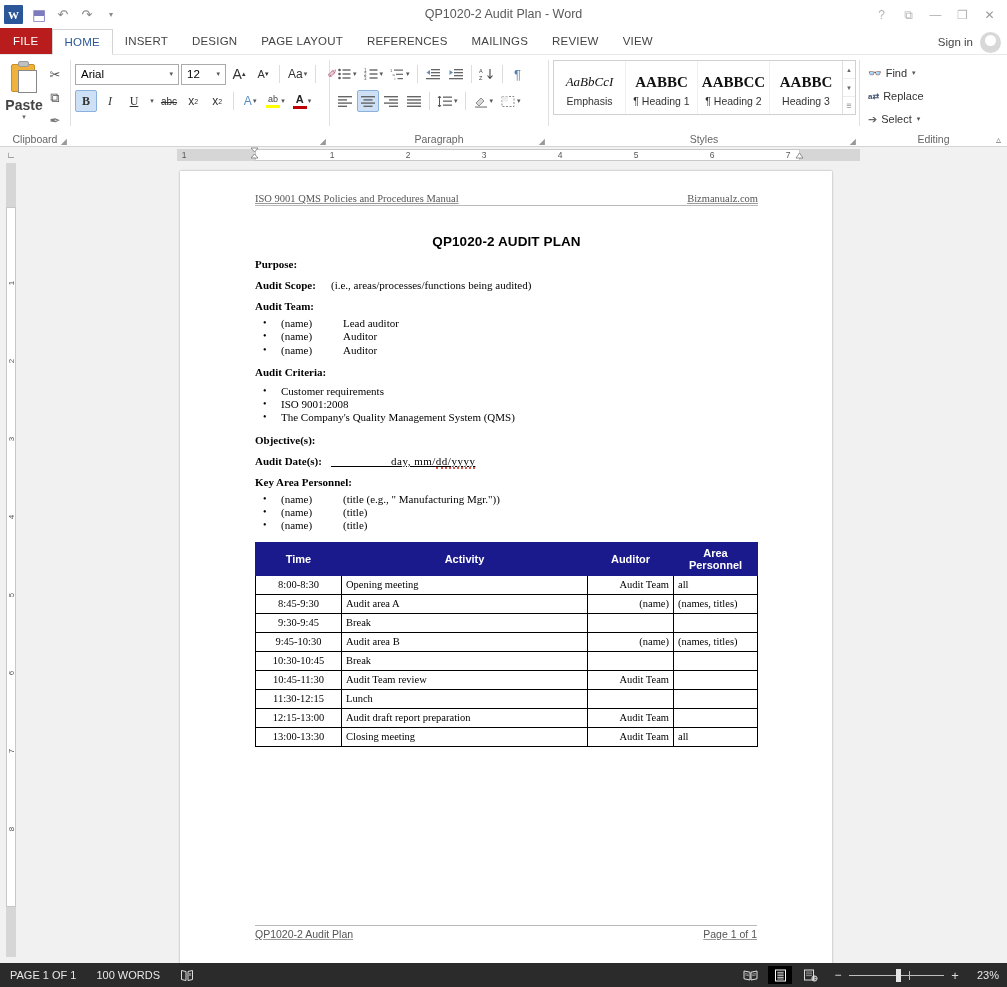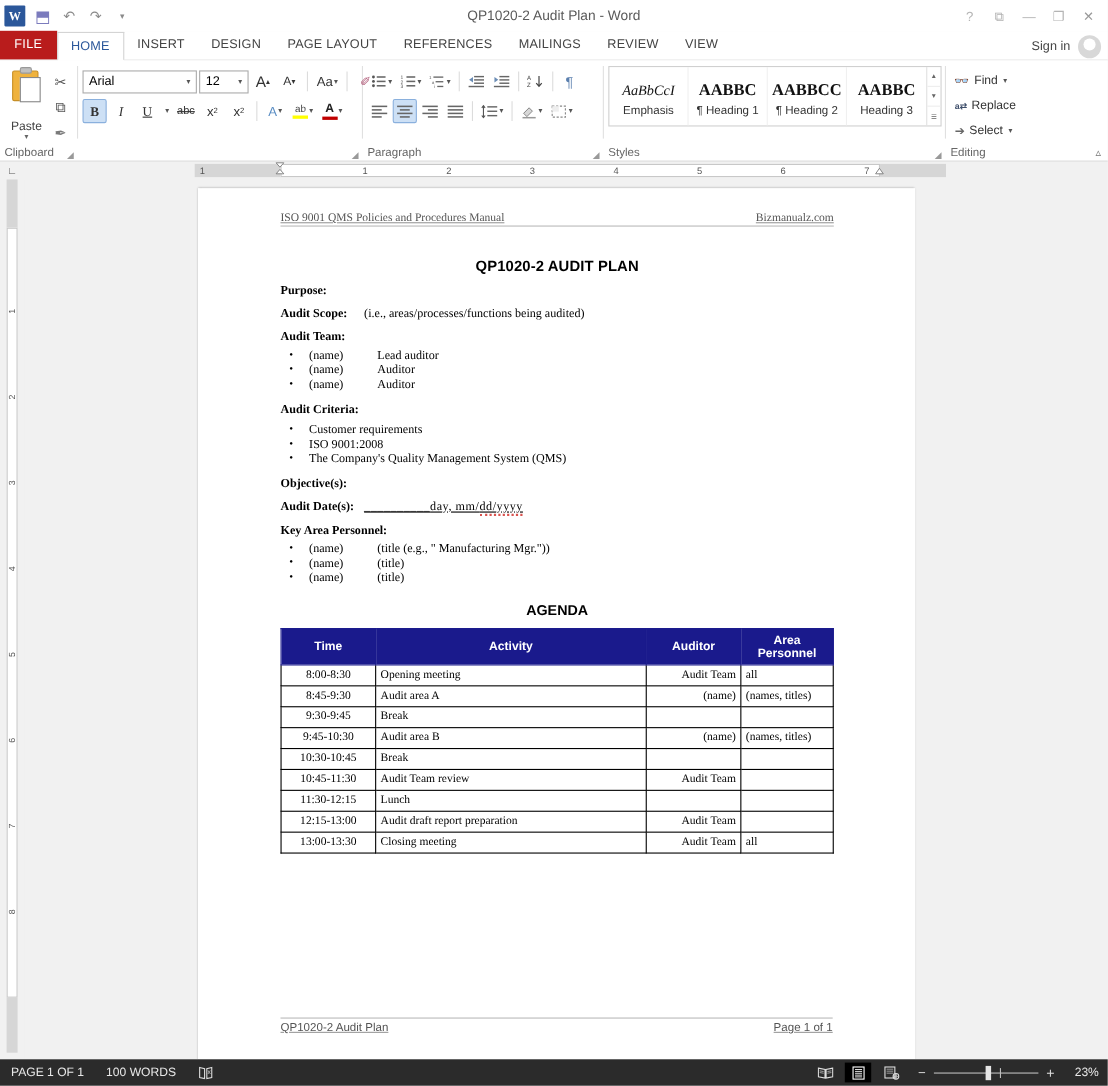--- a/index.html
+++ b/index.html
@@ -67,21 +67,21 @@
   }
 
   
   .ribbon {
     height:92px; flex:0 0 92px; background:#fff; position:relative;
     display:flex; border-bottom:1px solid #d4d4d4;
   }
   .grp { position:relative; height:92px; padding:3px 4px 0 4px; display:flex; flex-direction:column; }
   .grp-body { flex:1; display:flex; align-items:flex-start; }
   .grp-label {
-    height:16px; font-size:10.5px; color:#666; text-align:left; line-height:16px;
+    height:16px; font-size:10.5px; color:#666; text-align:center; line-height:16px;
     position:relative;
   }
   .grp-sep { width:1px; background:#e0e0e0; margin:5px 0 20px 0; }
   .dlg-launch { position:absolute; right:3px; bottom:1px; font-size:8px; color:#999; }
 
   
   .clip-col { display:flex; padding-top:4px; }
   .paste-btn { width:46px; display:flex; flex-direction:column; align-items:center; }
   .paste-ico { width:34px; height:34px; position:relative; }
   .clipboard-shape {
@@ -89,21 +89,21 @@
     background:#efb23d; border:1px solid #c78f26; border-radius:2px;
   }
   .clipboard-clip {
     position:absolute; left:11px; top:-1px; width:11px; height:6px;
     background:#c0c0c0; border:1px solid #999; border-radius:2px;
   }
   .paper-shape {
     position:absolute; left:11px; top:8px; width:19px; height:23px;
     background:#fff; border:1px solid #888;
   }
-  .paste-lbl { font-size:11px; color:#444; margin-top:13px; }
+  .paste-lbl { font-size:14px; color:#444; margin-top:1px;font-weight:bold; }
   .paste-arrow { font-size:7px; color:#666; line-height:7px; }
   .clip-small { display:flex; flex-direction:column; justify-content:flex-start; padding-top:2px; gap:2px; }
   .small-ico { width:22px; height:21px; display:flex; align-items:center; justify-content:center; font-size:13px; color:#555; }
 
   
   .font-row { display:flex; align-items:center; gap:2px; height:24px; }
   .combo {
     height:21px; border:1px solid #ababab; background:#fff; display:flex; align-items:center;
     font-size:11.5px; color:#000; padding:0 2px 0 5px; position:relative;
   }
@@ -645,21 +645,20 @@
 
           <div class="fld">
             <b class="lab">Key Area Personnel:</b>
           </div>
           <ul class="docul">
             <li><span class="n1">(name)</span><span>(title (e.g., " Manufacturing Mgr."))</span></li>
             <li><span class="n1">(name)</span><span>(title)</span></li>
             <li><span class="n1">(name)</span><span>(title)</span></li>
           </ul>
 
-          <div class="agenda-title">AGENDA</div>
 
           <table class="agenda">
             <thead>
               <tr>
                 <th style="width:86px">Time</th>
                 <th>Activity</th>
                 <th style="width:86px">Auditor</th>
                 <th style="width:84px">Area Personnel</th>
               </tr>
             </thead>

